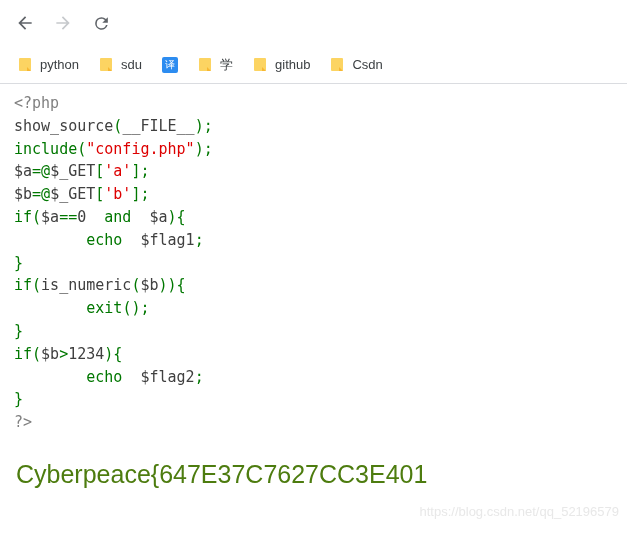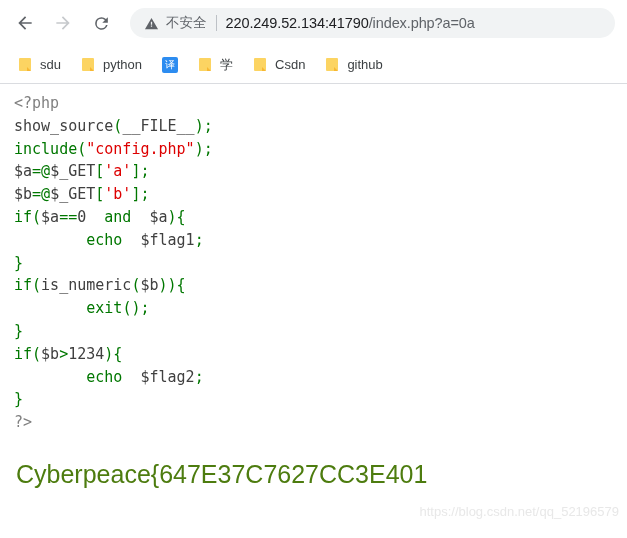--- a/index.html
+++ b/index.html
@@ -213,71 +213,61 @@
     </div>
 
     <div class="nav-btn">
       <span>
         <svg width="19" height="19" viewBox="0 0 24 24" aria-hidden="true">
           <path d="M17.65 6.35A7.96 7.96 0 0 0 12 4a8 8 0 1 0 7.73 10h-2.08A6 6 0 1 1 12 6c1.66 0 3.14.69 4.22 1.78L13 11h7V4z" fill="#5f6368"></path>
         </svg>
       </span>
     </div>
 
-    <div class="omnibox">
-      <span class="warn-icon">
-        <svg width="15" height="15" viewBox="0 0 24 24" aria-hidden="true">
-          <path d="M12 3L1.5 21h21L12 3zm1 14h-2v-2h2v2zm0-3h-2V9h2v5z" fill="#5f6368"></path>
-        </svg>
-      </span>
-      <span class="security-text">不安全</span>
-      <span class="omni-divider"></span>
-      <span class="url-wrap"><span class="url-host">220.249.52.134:41790</span><span class="url-path">/index.php?a=0a</span></span>
-    </div>
 
   </div>
 
   <div class="bookmarks" id="bookmarks-bar">
       <div class="bm">
         <div class="folder-ico">
           <span class="body"></span>
           <span class="corner"></span>
         </div>
+        <span class="bm-label">python</span>
+      </div>
+      <div class="bm">
+        <div class="folder-ico">
+          <span class="body"></span>
+          <span class="corner"></span>
+        </div>
         <span class="bm-label">sdu</span>
       </div>
       <div class="bm">
-        <div class="folder-ico">
-          <span class="body"></span>
-          <span class="corner"></span>
-        </div>
-        <span class="bm-label">python</span>
-      </div>
-      <div class="bm">
         <div class="trans-ico">译</div>
       </div>
       <div class="bm">
         <div class="folder-ico">
           <span class="body"></span>
           <span class="corner"></span>
         </div>
         <span class="bm-label">学</span>
       </div>
       <div class="bm">
         <div class="folder-ico">
           <span class="body"></span>
           <span class="corner"></span>
         </div>
+        <span class="bm-label">github</span>
+      </div>
+      <div class="bm">
+        <div class="folder-ico">
+          <span class="body"></span>
+          <span class="corner"></span>
+        </div>
         <span class="bm-label">Csdn</span>
-      </div>
-      <div class="bm">
-        <div class="folder-ico">
-          <span class="body"></span>
-          <span class="corner"></span>
-        </div>
-        <span class="bm-label">github</span>
       </div>
     </div>
 
 </div>
 
 <div class="page">
   <div class="code" id="code-block"><div><span class="c-gray">&lt;?php</span></div><div><span class="c-blue">show_source</span><span class="c-green">(</span><span class="c-blue">__FILE__</span><span class="c-green">)</span><span class="c-green">;</span></div><div><span class="c-green">include</span><span class="c-green">(</span><span class="c-red">"config.php"</span><span class="c-green">)</span><span class="c-green">;</span></div><div><span class="c-blue">$a</span><span class="c-green">=@</span><span class="c-blue">$_GET</span><span class="c-green">[</span><span class="c-red">'a'</span><span class="c-green">]</span><span class="c-green">;</span></div><div><span class="c-blue">$b</span><span class="c-green">=@</span><span class="c-blue">$_GET</span><span class="c-green">[</span><span class="c-red">'b'</span><span class="c-green">]</span><span class="c-green">;</span></div><div><span class="c-green">if</span><span class="c-green">(</span><span class="c-blue">$a</span><span class="c-green">==</span><span class="c-blue">0</span><span class="c-green">  </span><span class="c-green">and</span><span class="c-green">  </span><span class="c-blue">$a</span><span class="c-green">)</span><span class="c-green">{</span></div><div><span class="c-green">        </span><span class="c-green">echo</span><span class="c-green">  </span><span class="c-blue">$flag1</span><span class="c-green">;</span></div><div><span class="c-green">}</span></div><div><span class="c-green">if</span><span class="c-green">(</span><span class="c-blue">is_numeric</span><span class="c-green">(</span><span class="c-blue">$b</span><span class="c-green">)</span><span class="c-green">)</span><span class="c-green">{</span></div><div><span class="c-green">        </span><span class="c-green">exit</span><span class="c-green">()</span><span class="c-green">;</span></div><div><span class="c-green">}</span></div><div><span class="c-green">if</span><span class="c-green">(</span><span class="c-blue">$b</span><span class="c-green">&gt;</span><span class="c-blue">1234</span><span class="c-green">)</span><span class="c-green">{</span></div><div><span class="c-green">        </span><span class="c-green">echo</span><span class="c-green">  </span><span class="c-blue">$flag2</span><span class="c-green">;</span></div><div><span class="c-green">}</span></div><div><span class="c-gray">?&gt;</span></div></div>
   <div class="flag">Cyberpeace{647E37C7627CC3E401</div>
   <div class="watermark">https://blog.csdn.net/qq_52196579</div>
 </div>

